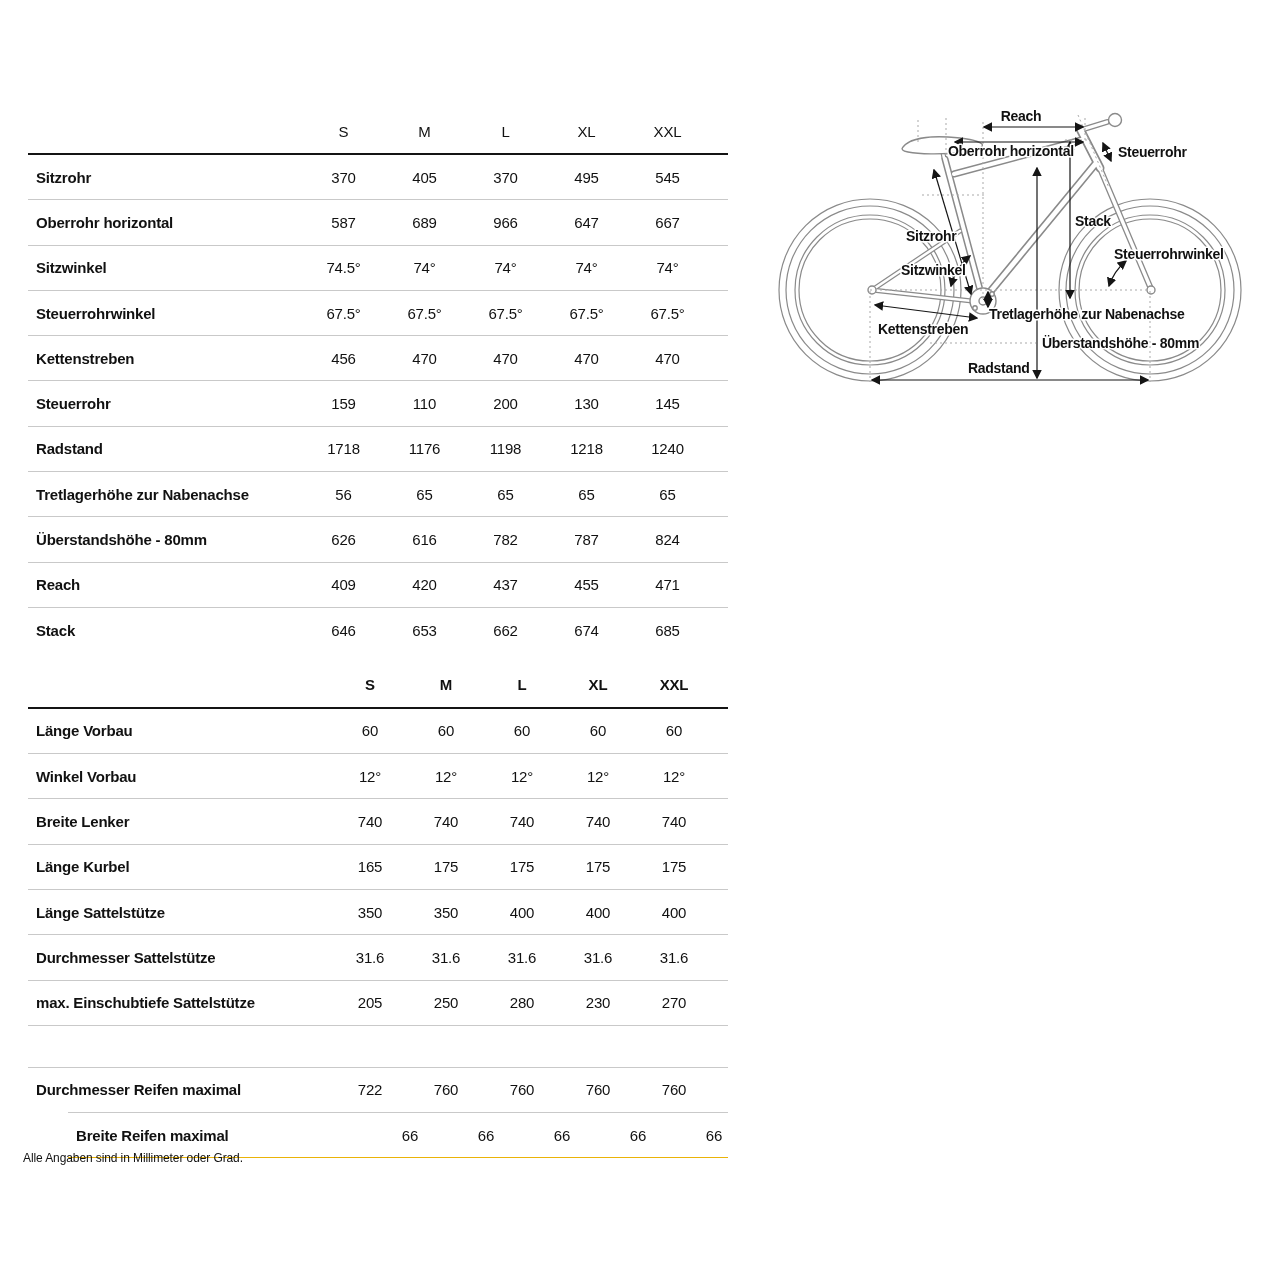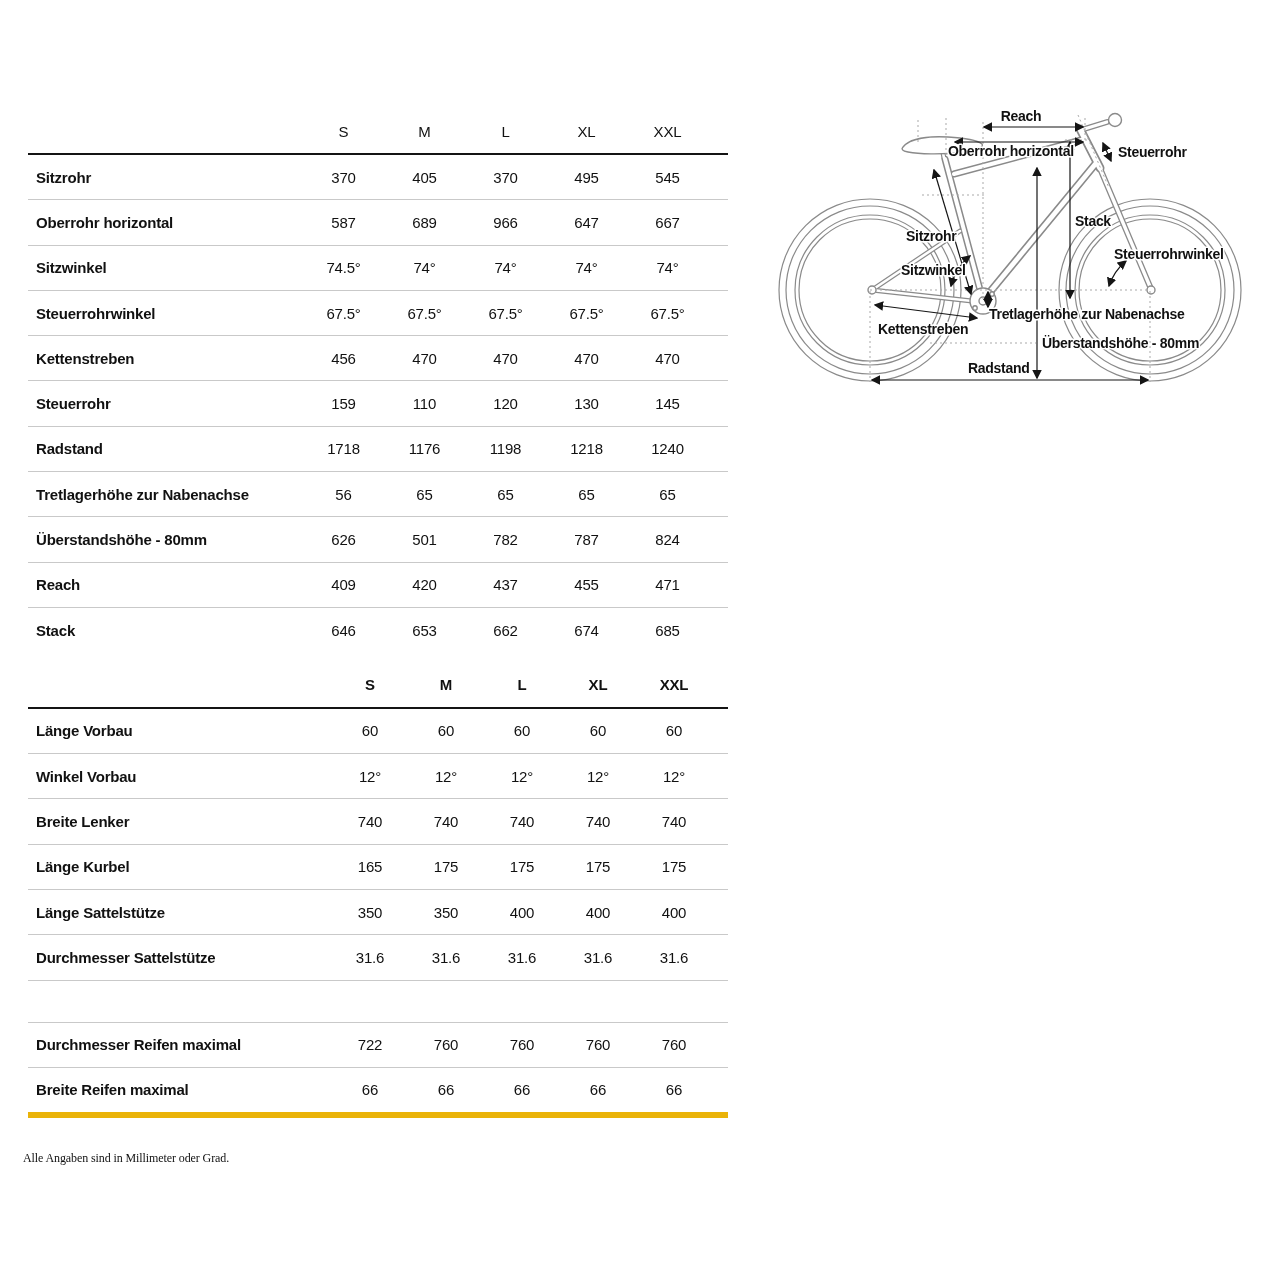--- a/index.html
+++ b/index.html
@@ -17,22 +17,22 @@
   .row.head{border-top:none;border-bottom:2.5px solid #141414;height:44px;}
   .row.nb{border-top:none;}
   .row.spacer{height:41px;}
   .cell{font-size:15px;letter-spacing:-0.2px;white-space:nowrap;overflow:visible;}
   .cell.label{font-weight:700;padding-left:8px;}
   .cell.val{text-align:center;font-weight:400;}
   #t1{--cols:275px 81px 81px 81px 81px 81px;}
   #t2{--cols:304px 76px 76px 76px 76px 76px;margin-top:10.5px;}
   #t1 .row.head .cell.val{font-weight:400;}
   #t2 .row.head .cell.val{font-weight:700;}
-  #t2 .row.data:last-child{border-bottom:6px solid #eab308;}
-  .footnote{position:absolute;left:23px;top:1151px;font-size:12px;font-weight:400;letter-spacing:-0.1px;font-family:Liberation Serif, serif;}
+  #t2 .row.data:last-child{border-bottom:1px solid #eab308;margin-left:40px;}
+  .footnote{position:absolute;left:23px;top:1151px;font-size:12px;font-weight:400;letter-spacing:-0.1px;}
   .diagram{position:absolute;left:770px;top:85px;width:500px;height:310px;}
   
   .tube-o{stroke:#8a8a8a;fill:none;stroke-linecap:round;}
   .tube-i{stroke:#ffffff;fill:none;stroke-linecap:round;}
   .wheel{stroke:#8a8a8a;fill:none;stroke-width:1.2;}
   .part{stroke:#8a8a8a;fill:#ffffff;stroke-width:1.4;}
   .dot{stroke:#a9a9a9;stroke-width:1;stroke-dasharray:2 3;fill:none;}
   .dim{stroke:#151515;stroke-width:1.2;fill:none;}
   .dlbl{
     font-family:"Liberation Sans","DejaVu Sans",sans-serif;
@@ -90,21 +90,21 @@
         <div class="cell val">456</div>
         <div class="cell val">470</div>
         <div class="cell val">470</div>
         <div class="cell val">470</div>
         <div class="cell val">470</div>
       </div>
       <div class="row data">
         <div class="cell label">Steuerrohr</div>
         <div class="cell val">159</div>
         <div class="cell val">110</div>
-        <div class="cell val">120</div>
+        <div class="cell val">200</div>
         <div class="cell val">130</div>
         <div class="cell val">145</div>
       </div>
       <div class="row data">
         <div class="cell label">Radstand</div>
         <div class="cell val">1718</div>
         <div class="cell val">1176</div>
         <div class="cell val">1198</div>
         <div class="cell val">1218</div>
         <div class="cell val">1240</div>
@@ -113,21 +113,21 @@
         <div class="cell label">Tretlagerhöhe zur Nabenachse</div>
         <div class="cell val">56</div>
         <div class="cell val">65</div>
         <div class="cell val">65</div>
         <div class="cell val">65</div>
         <div class="cell val">65</div>
       </div>
       <div class="row data">
         <div class="cell label">Überstandshöhe - 80mm</div>
         <div class="cell val">626</div>
-        <div class="cell val">501</div>
+        <div class="cell val">616</div>
         <div class="cell val">782</div>
         <div class="cell val">787</div>
         <div class="cell val">824</div>
       </div>
       <div class="row data">
         <div class="cell label">Reach</div>
         <div class="cell val">409</div>
         <div class="cell val">420</div>
         <div class="cell val">437</div>
         <div class="cell val">455</div>
@@ -191,20 +191,28 @@
         <div class="cell val">400</div>
         <div class="cell val">400</div>
       </div>
       <div class="row data">
         <div class="cell label">Durchmesser Sattelstütze</div>
         <div class="cell val">31.6</div>
         <div class="cell val">31.6</div>
         <div class="cell val">31.6</div>
         <div class="cell val">31.6</div>
         <div class="cell val">31.6</div>
+      </div>
+      <div class="row data">
+        <div class="cell label">max. Einschubtiefe Sattelstütze</div>
+        <div class="cell val">205</div>
+        <div class="cell val">250</div>
+        <div class="cell val">280</div>
+        <div class="cell val">230</div>
+        <div class="cell val">270</div>
       </div>
       <div class="row data spacer">
         <div class="cell label"></div>
         <div class="cell val"></div>
         <div class="cell val"></div>
         <div class="cell val"></div>
         <div class="cell val"></div>
         <div class="cell val"></div>
       </div>
       <div class="row data">

